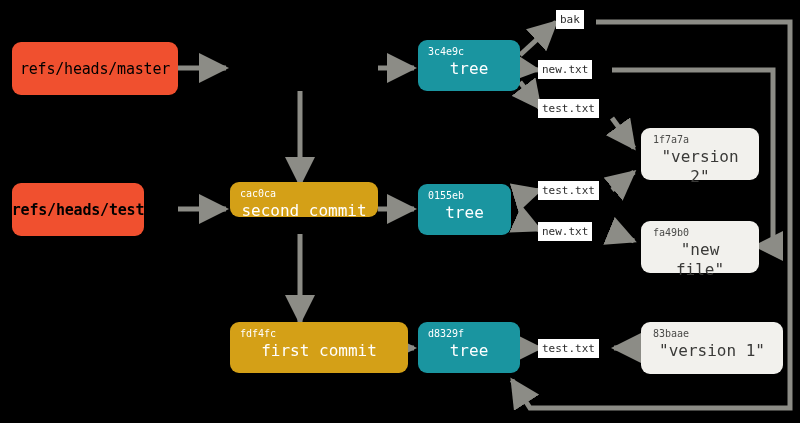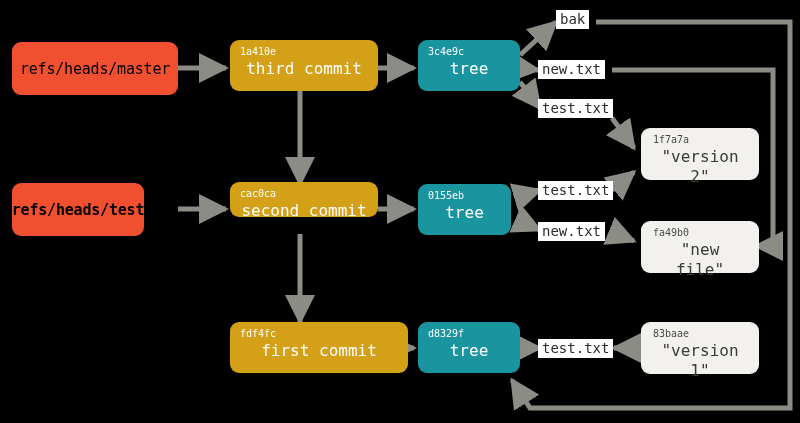--- a/index.html
+++ b/index.html
@@ -91,21 +91,21 @@
     display: block;
     text-align: center;
     margin-top: 1px;
   }
 
   
   .edge-label {
     position: absolute;
     background: #ffffff;
     color: #2b2b2b;
-    font-size: 14px;
+    font-size: 11px;
     line-height: 17px;
     padding: 1px 4px;
     white-space: nowrap;
     z-index: 6;
   }
 </style>
 </head>
 <body>
 
 <div id="canvas">
@@ -151,24 +151,20 @@
   </svg>
 
   <div class="node ref" style="left:12px; top:42px; width:166px; height:53px;">
     <span class="node-label">refs/heads/master</span>
   </div>
 
   <div class="node ref" style="left:12px; top:183px; width:132px; height:53px;font-weight:bold;">
     <span class="node-label">refs/heads/test</span>
   </div>
 
-  <div class="node commit" style="left:230px; top:40px; width:148px; height:51px;">
-    <span class="node-hash">1a410e</span>
-    <span class="node-label">third commit</span>
-  </div>
 
   <div class="node commit" style="left:230px; top:182px; width:148px; height:35px;">
     <span class="node-hash">cac0ca</span>
     <span class="node-label">second commit</span>
   </div>
 
   <div class="node commit" style="left:230px; top:322px; width:178px; height:51px;">
     <span class="node-hash">fdf4fc</span>
     <span class="node-label">first commit</span>
   </div>
@@ -191,21 +187,21 @@
   <div class="node blob" style="left:634px; top:128px; width:118px; height:52px;">
     <span class="node-hash">1f7a7a</span>
     <span class="node-label">"version 2"</span>
   </div>
 
   <div class="node blob" style="left:634px; top:221px; width:118px; height:52px;">
     <span class="node-hash">fa49b0</span>
     <span class="node-label">"new file"</span>
   </div>
 
-  <div class="node blob" style="left:634px; top:322px; width:118px; height:52px;">
+  <div class="node blob" style="left:634px; top:322px; width:142px; height:52px;">
     <span class="node-hash">83baae</span>
     <span class="node-label">"version 1"</span>
   </div>
 
   <div class="edge-label" style="left:556px; top:10px;">bak</div>
 
   <div class="edge-label" style="left:538px; top:60px;">new.txt</div>
 
   <div class="edge-label" style="left:538px; top:99px;">test.txt</div>
 

